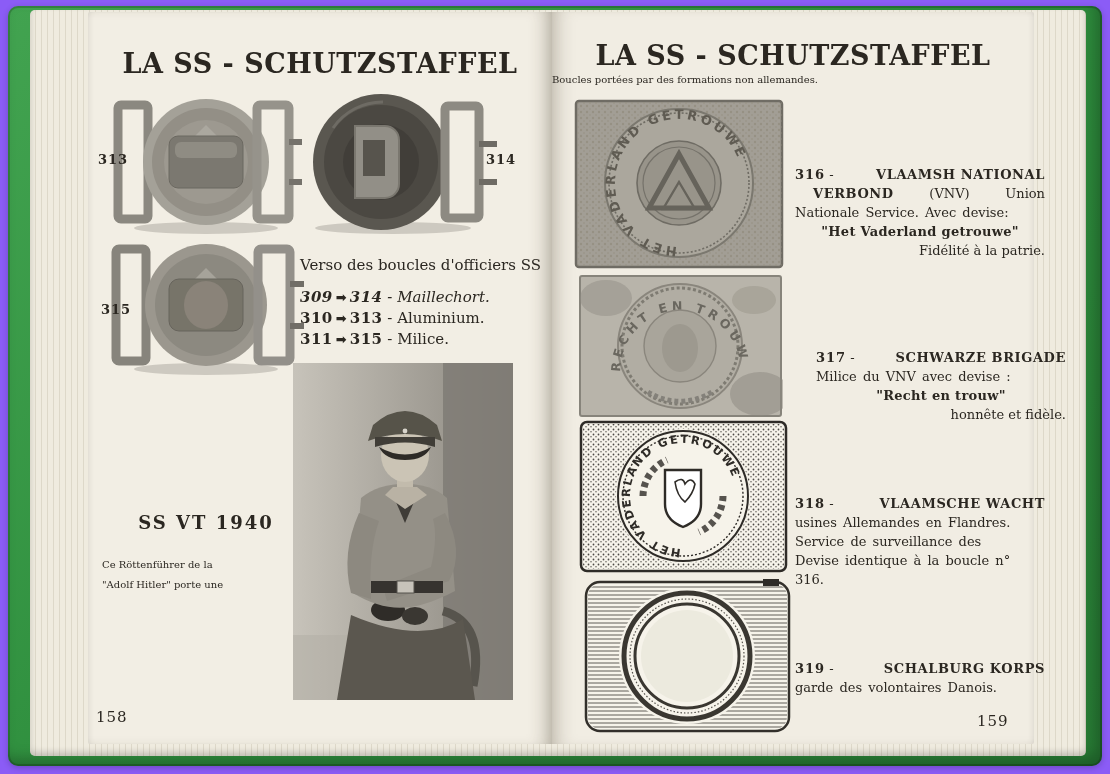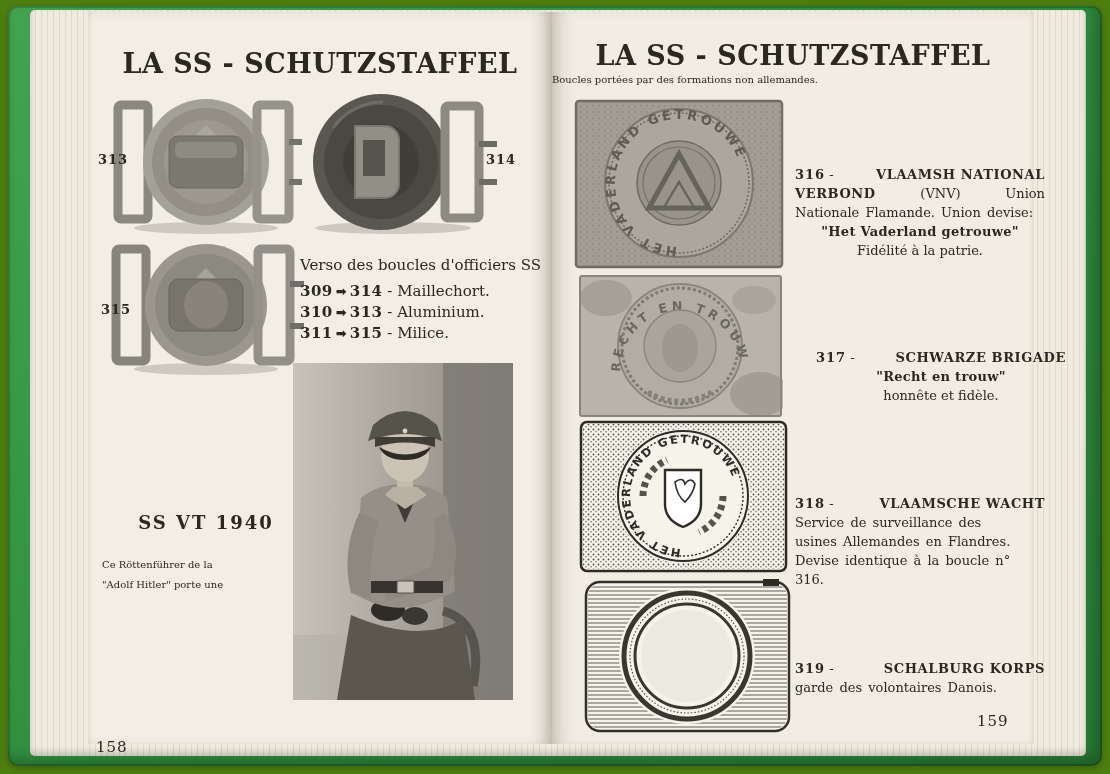--- a/index.html
+++ b/index.html
@@ -1,16 +1,16 @@
 <!DOCTYPE html>
 <html><head>
 <meta charset="utf-8">
 <style>
   html,body{margin:0;padding:0;background:#ffffff;}
-  .stage{position:relative;width:1110px;height:774px;background:#4d7c0f;overflow:hidden;
+  .stage{position:relative;width:1110px;height:774px;background:#8b5cf6;overflow:hidden;
          font-family:"DejaVu Serif", serif;color:#2b2721;}
   .abs{position:absolute;}
   .cover{left:8px;top:6px;width:1094px;height:760px;border-radius:10px;
          background:linear-gradient(135deg,#42a350 0%,#2f8f3e 45%,#277a34 100%);
          box-shadow:inset 0 0 0 2px rgba(0,0,0,.18), inset -6px -8px 14px rgba(0,0,0,.25), 0 2px 6px rgba(0,0,0,.2);}
   .page-stack{left:30px;top:10px;width:1056px;height:746px;border-radius:5px;
          background:repeating-linear-gradient(90deg,#efebdf 0 5px,#ddd8c9 5px 6px);
          box-shadow:inset 0 -4px 6px rgba(0,0,0,.18);}
   .page{top:12px;height:732px;background:#f2eee4;}
   .page-left{left:88px;width:464px;border-radius:2px 0 0 2px;
@@ -27,23 +27,23 @@
   .arrow{font-family:"DejaVu Sans",sans-serif;font-size:13px;font-weight:700;padding:0 3px;}
   .heading{font-weight:700;font-size:18px;letter-spacing:2px;text-align:center;}
   .caption{font-size:10px;line-height:20px;}
   .entry{width:250px;font-size:13px;line-height:19px;}
   .eline1{display:flex;align-items:baseline;}
   .eline1 .num{font-weight:700;letter-spacing:1px;}
   .eline1 .dash{margin:0 6px 0 4px;}
   .eline1 .etitle{margin-left:auto;font-weight:700;letter-spacing:.6px;white-space:nowrap;}
   .ebody{word-spacing:2px;}
   .esplit{display:flex;justify-content:space-between;}
-  .esplit b{letter-spacing:.6px;}
+  .esplit b{letter-spacing:.6px;margin-left:18px;}
   .motto{font-weight:700;text-align:center;letter-spacing:.3px;}
-  .enote{text-align:center;}
+  .enote{text-align:right;}
   svg{display:block;}
 </style>
 </head>
 <body>
 
 <div class="stage">
 
   <div class="abs cover"></div>
   <div class="abs page-stack"></div>
 
@@ -92,21 +92,21 @@
         <rect x="61" y="43" width="74" height="52" rx="10" fill="#777469" stroke="#67645c"></rect>
         <ellipse cx="98" cy="69" rx="22" ry="24" fill="#8a8379"></ellipse>
         <rect x="150" y="13" width="32" height="112" rx="3" fill="none" stroke="#93908a" stroke-width="9"></rect>
         <path d="M182 48 h14 M182 90 h14" stroke="#716e67" stroke-width="6"></path>
       </svg>
     </div>
     <div class="abs figlabel" style="left:13px;top:290px;">315</div>
 
     <div class="abs verso" style="left:212px;top:243px;">
       <div>Verso des boucles d'officiers SS</div>
-      <div class="vrow" style="margin-top:5px;">
+      <div class="vrow" style="margin-top:11px;font-style:italic;">
         <b>309</b><span class="arrow">➡</span><b>314</b> <span>- Maillechort.</span>
       </div>
       <div class="vrow">
         <b>310</b><span class="arrow">➡</span><b>313</b> <span>- Aluminium.</span>
       </div>
       <div class="vrow">
         <b>311</b><span class="arrow">➡</span><b>315</b> <span>- Milice.</span>
       </div>
     </div>
 
@@ -141,21 +141,21 @@
         <path d="M100 132 l12 28 l12 -28 z" fill="#3f3c37"></path>
         <path d="M92 132 l20 14 l22 -14 l-10 -8 h-24 z" fill="#b9b2a4"></path>
         <ellipse cx="112" cy="92" rx="24" ry="27" fill="#cbc4b5"></ellipse>
         <path d="M80 62 q32 -28 64 0 l5 16 q-37 -14 -74 0 z" fill="#565349"></path>
         <path d="M82 74 h60 v10 q-30 -9 -60 0 z" fill="#403d37"></path>
         <path d="M86 84 q26 15 52 0 q-6 13 -26 13 q-20 0 -26 -13 z" fill="#2e2b27"></path>
         <circle cx="112" cy="68" r="2.4" fill="#d8d4cb"></circle>
       </svg>
     </div>
 
-    <div class="abs pagenum" style="left:8px;top:696px;margin-top:30px;">158</div>
+    <div class="abs pagenum" style="left:8px;top:696px;">158</div>
   </div>
 
   <div class="abs page page-right">
 
     <div class="abs ptitle" style="top:28px;">LA SS - SCHUTZSTAFFEL</div>
     <div class="abs psub" style="top:62px;">Boucles portées par des formations non allemandes.</div>
 
     <div class="abs" style="left:21px;top:86px;">
       <svg width="212" height="172" viewBox="0 0 212 172">
         <defs>
@@ -245,43 +245,44 @@
       <div class="eline1">
         <span class="num">316</span>
         <span class="dash">-</span>
         <span class="etitle">VLAAMSH NATIONAL</span>
       </div>
       <div class="esplit">
         <b>VERBOND</b>
         <span>(VNV)</span>
         <span>Union</span>
       </div>
-      <div class="ebody">Nationale Flamande. Union devise:</div>
+      <div class="ebody">Nationale Service. Avec devise:</div>
       <div class="motto">"Het Vaderland getrouwe"</div>
       <div class="enote">Fidélité à la patrie.</div>
     </div>
 
     <div class="abs entry" style="left:243px;top:336px;margin-left:21px;">
       <div class="eline1">
         <span class="num">317</span>
         <span class="dash">-</span>
         <span class="etitle">SCHWARZE BRIGADE</span>
       </div>
+      <div class="ebody">Milice du VNV avec devise :</div>
       <div class="motto">"Recht en trouw"</div>
       <div class="enote">honnête et fidèle.</div>
     </div>
 
     <div class="abs entry" style="left:243px;top:482px;">
       <div class="eline1">
         <span class="num">318</span>
         <span class="dash">-</span>
         <span class="etitle">VLAAMSCHE WACHT</span>
       </div>
+      <div class="ebody">usines Allemandes en Flandres.</div>
       <div class="ebody">Service de surveillance des</div>
-      <div class="ebody">usines Allemandes en Flandres.</div>
       <div class="ebody">Devise identique à la boucle n° 316.</div>
     </div>
 
     <div class="abs entry" style="left:243px;top:647px;">
       <div class="eline1">
         <span class="num">319</span>
         <span class="dash">-</span>
         <span class="etitle">SCHALBURG KORPS</span>
       </div>
       <div class="ebody">garde des volontaires Danois.</div>

